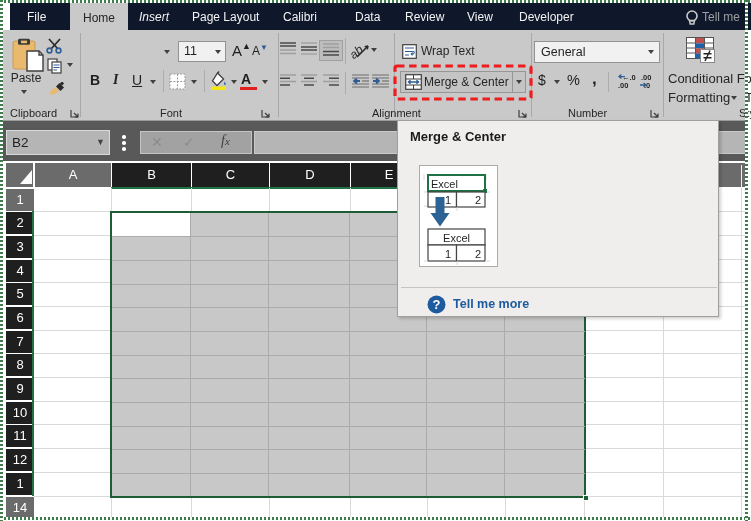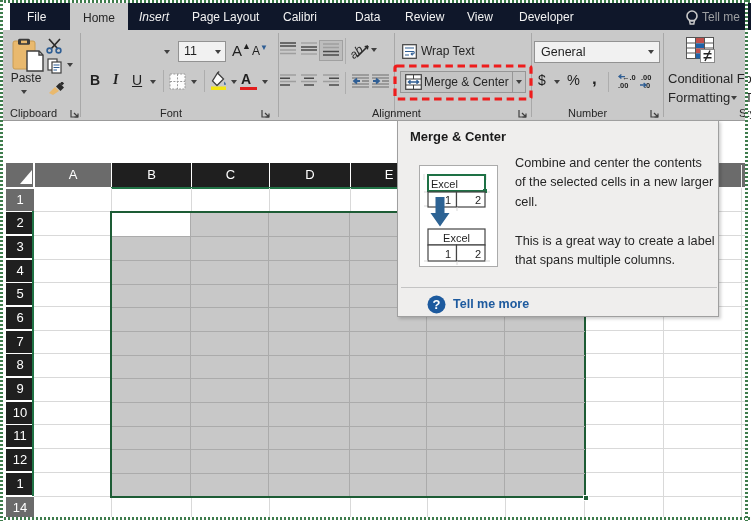--- a/index.html
+++ b/index.html
@@ -255,20 +255,32 @@
       <rect x="14.5" y="12.5" width="14" height="13" fill="#fdfdfd" stroke="#8a8a8a" stroke-width="1"></rect>
       <path d="M17.5 16.8 H25.5 M17.5 20.8 H25.5 M24 13.5 L19 24" stroke="#222" stroke-width="1.4"></path>
     </svg>
     <div class="abs btxt" style="left:666px;top:41px;font-size:13px;">Conditional Fo</div>
     <div class="abs btxt" style="left:666px;top:60px;font-size:13px;">Formatting</div>
     <div class="dd" style="left:729px;top:66px;"></div>
     <div class="abs btxt" style="left:743px;top:60px;font-size:13px;">T</div>
     <div class="glabel" style="left:737px;">Sty</div>
   </div>
 
+  <div class="abs" id="fbar">
+    <div id="namebox">B2<span style="position:absolute;left:89px;top:0px;color:#444;font-size:9px;">▼</span></div>
+    <div class="abs" style="left:120px;top:14px;width:3.5px;height:3.5px;border-radius:50%;background:#fff;"></div>
+    <div class="abs" style="left:120px;top:20px;width:3.5px;height:3.5px;border-radius:50%;background:#fff;"></div>
+    <div class="abs" style="left:120px;top:26px;width:3.5px;height:3.5px;border-radius:50%;background:#fff;"></div>
+    <div id="fxpanel">
+      <span style="position:absolute;left:10px;top:2px;color:#8b8b8b;font-size:14px;">✕</span>
+      <span style="position:absolute;left:42px;top:2px;color:#8b8b8b;font-size:14px;">✓</span>
+      <span style="position:absolute;left:80px;top:1px;color:#3f3f3f;font-size:14px;font-style:italic;font-family:'Liberation Serif',serif;">f<span style="font-size:11px;">x</span></span>
+    </div>
+    <div id="ffield"></div>
+  </div>
 
   <div class="abs" id="sheet">
 
     <div class="abs" style="left:0;top:0;width:744px;height:27px;background:#fff;"></div>
 
     <div class="abs" style="left:4px;top:2px;width:27px;height:24px;background:#6b6b6b;"></div>
     <svg class="abs" style="left:18px;top:9px;" width="12" height="14" viewBox="0 0 12 14">
         <path d="M12 0 L12 14 L0 14 Z" fill="#fdfdfd"></path>
       </svg>
 
@@ -345,21 +357,20 @@
 
         <div class="abs" style="left:0;top:0;width:78px;height:23px;background:#fff;"></div>
       </div>
     </div>
 
     <div class="abs" style="left:581px;top:334px;width:6px;height:6px;background:#1d5c35;border:1px solid #fff;"></div>
   </div>
 
   <div class="abs" id="tooltip">
     <div class="title">Merge &amp; Center</div>
-    <div class="body">Combine and center the contents<br>of the selected cells in a new larger<br>cell.<br><br>This is a great way to create a label<br>that spans multiple columns.</div>
     <div id="illus">
       <svg width="79" height="102" viewBox="0 0 79 102">
 
         <path d="M4 8 V14 M37 8 V14 M66 8 V14 M4 26 H70 M4 40 H8" stroke="#d9d9d9" stroke-width="1"></path>
 
         <rect x="8" y="9" width="57" height="16" fill="#fff" stroke="#1e7145" stroke-width="2"></rect>
         <rect x="63" y="23" width="4" height="4" fill="#1e7145"></rect>
         <text x="11" y="21.5" font-size="11" fill="#1f1f1f" font-family="Liberation Sans">Excel</text>
 
         <rect x="8" y="26" width="28.5" height="15" fill="#fff" stroke="#444" stroke-width="1.2"></rect>

